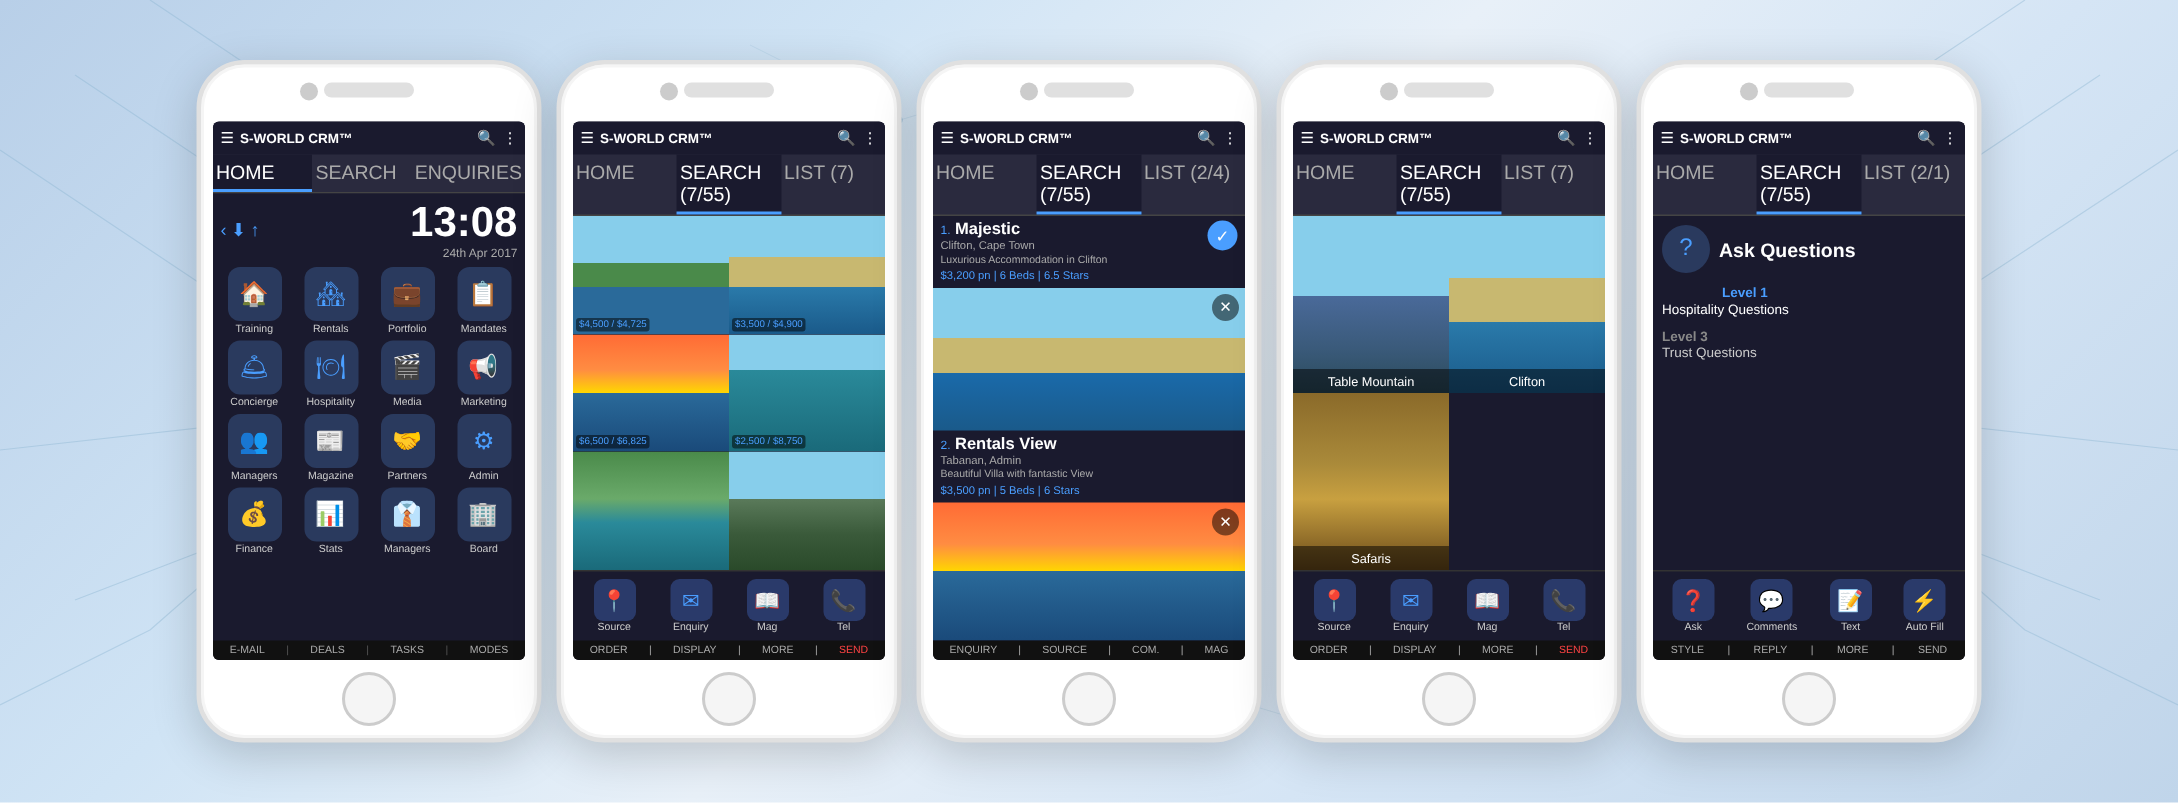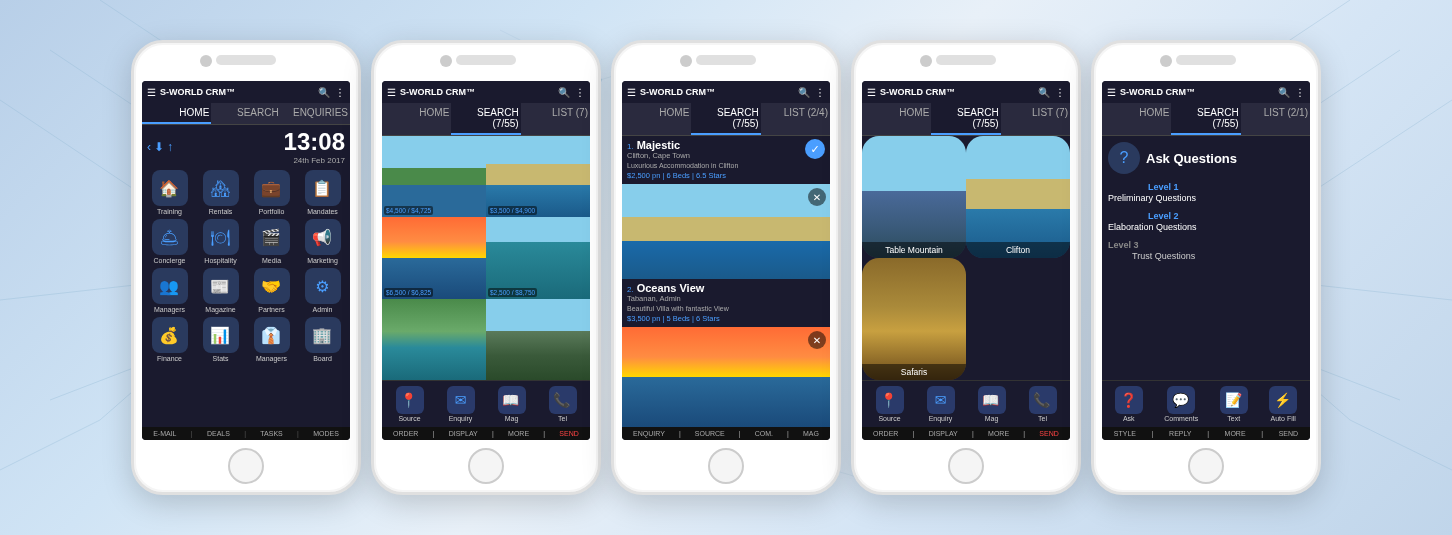--- a/index.html
+++ b/index.html
@@ -133,43 +133,43 @@
 
     
     .nav-bar {
       background: #2a2a3e;
       display: flex;
       border-bottom: 1px solid #444;
     }
 
     .nav-item {
       flex: 1;
-      text-align: right;
+      text-align: left;
       padding: 4px 2px;
-      font-size: 10px;
+      font-size: 13px;
       color: #aaa;
       cursor: pointer;
       border-bottom: 2px solid transparent;
     }
 
     .nav-item.active {
       color: #fff;
       border-bottom: 2px solid #4a9eff;
       background: #1a1a2e;
     }
 
     
     .home-content {
       flex: 1;
       background: #1a1a2e;
       overflow: hidden;
     }
 
     .time-big {
-      font-size: 24px;
+      font-size: 28px;
       font-weight: bold;
       color: #fff;
     }
 
     .time-date {
       font-size: 8px;
       color: #aaa;
     }
 
     .icon-grid {
@@ -363,21 +363,20 @@
       display: grid;
       grid-template-columns: 1fr 1fr;
       grid-template-rows: repeat(2, 1fr);
       gap: 0;
       overflow: hidden;
     }
 
     .cat-cell {
       position: relative;
       overflow: hidden;
-      border-radius: 17px;
     }
 
     .cat-label {
       position: absolute;
       bottom: 0;
       left: 0;
       right: 0;
       background: rgba(0,0,0,0.5);
       color: #fff;
       font-size: 8.5px;
@@ -439,21 +438,20 @@
     .level-3-title {
       font-size: 9px;
       color: #888;
       font-weight: bold;
       margin-bottom: 1px;
     }
 
     .level-3-desc {
       font-size: 9px;
       color: #ccc;
-      margin-left: 24px;
     }
 
     .bottom-action-bar {
       background: #1a1a2e;
       display: flex;
       justify-content: space-around;
       padding: 5px 2px;
       border-top: 1px solid #333;
     }
 
@@ -561,21 +559,21 @@
 
       <div class="home-content">
         <div style="display:flex; align-items:center; padding:3px 5px 1px;">
           <div style="display:flex; gap:3px; color:#4a9eff; font-size:12px;">
             <span>‹</span>
             <span>⬇</span>
             <span>↑</span>
           </div>
           <div style="flex:1; text-align:right;">
             <div class="time-big">13:08</div>
-            <div class="time-date">24th Feb 2017</div>
+            <div class="time-date">24th Apr 2017</div>
           </div>
         </div>
         <div class="icon-grid">
           <div class="icon-item">
             <div class="icon-box">🏠</div>
             <span class="icon-label">Training</span>
           </div>
           <div class="icon-item">
             <div class="icon-box">🏘</div>
             <span class="icon-label">Rentals</span>
@@ -756,33 +754,33 @@
             <div>
               <div style="display:flex; gap:3px; align-items:baseline;">
                 <span class="prop-number">1.</span>
                 <span class="prop-name">Majestic</span>
               </div>
               <div class="prop-location">Clifton, Cape Town</div>
             </div>
             <div class="prop-check">✓</div>
           </div>
           <div class="prop-desc">Luxurious Accommodation in Clifton</div>
-          <div class="prop-price-info">$2,500 pn | 6 Beds | 6.5 Stars</div>
+          <div class="prop-price-info">$3,200 pn | 6 Beds | 6.5 Stars</div>
         </div>
 
         <div style="height:95px; position:relative; background:linear-gradient(180deg,#87CEEB 0%,#87CEEB 35%,#c8b870 35%,#c8b870 60%,#1a6aaa 60%,#1a5a8a 100%);">
           <div class="close-btn" style="position:absolute;top:4px;right:4px;width:18px;height:18px;background:rgba(0,0,0,0.5);border-radius:50%;display:flex;align-items:center;justify-content:center;color:#fff;font-size:10px;cursor:pointer;">✕</div>
         </div>
 
         <div class="prop-item">
           <div class="prop-header">
             <div>
               <div style="display:flex; gap:3px; align-items:baseline;">
                 <span class="prop-number">2.</span>
-                <span class="prop-name">Oceans View</span>
+                <span class="prop-name">Rentals View</span>
               </div>
               <div class="prop-location">Tabanan, Admin</div>
             </div>
           </div>
           <div class="prop-desc">Beautiful Villa with fantastic View</div>
           <div class="prop-price-info">$3,500 pn | 5 Beds | 6 Stars</div>
         </div>
 
         <div style="flex:1; position:relative; background:linear-gradient(180deg,#FF6B35 0%,#FF8C42 30%,#FFD700 50%,#2a6a9a 50%,#1a4a7a 100%);">
           <div style="position:absolute;top:4px;right:4px;width:18px;height:18px;background:rgba(0,0,0,0.5);border-radius:50%;display:flex;align-items:center;justify-content:center;color:#fff;font-size:10px;cursor:pointer;">✕</div>
@@ -881,25 +879,21 @@
         <div class="nav-item">LIST (2/1)</div>
       </div>
 
       <div class="ask-screen">
         <div class="ask-icon-row">
           <div class="ask-icon">?</div>
           <div class="ask-title">Ask Questions</div>
         </div>
         <div class="ask-level">
           <div class="level-title">Level 1</div>
-          <div class="level-desc">Preliminary Questions</div>
-        </div>
-        <div class="ask-level">
-          <div class="level-title">Level 2</div>
-          <div class="level-desc">Elaboration Questions</div>
+          <div class="level-desc">Hospitality Questions</div>
         </div>
         <div class="ask-level">
           <div class="level-3-title">Level 3</div>
           <div class="level-3-desc">Trust Questions</div>
         </div>
       </div>
 
       <div class="bottom-action-bar">
         <div class="action-item">
           <div class="action-icon">❓</div>

